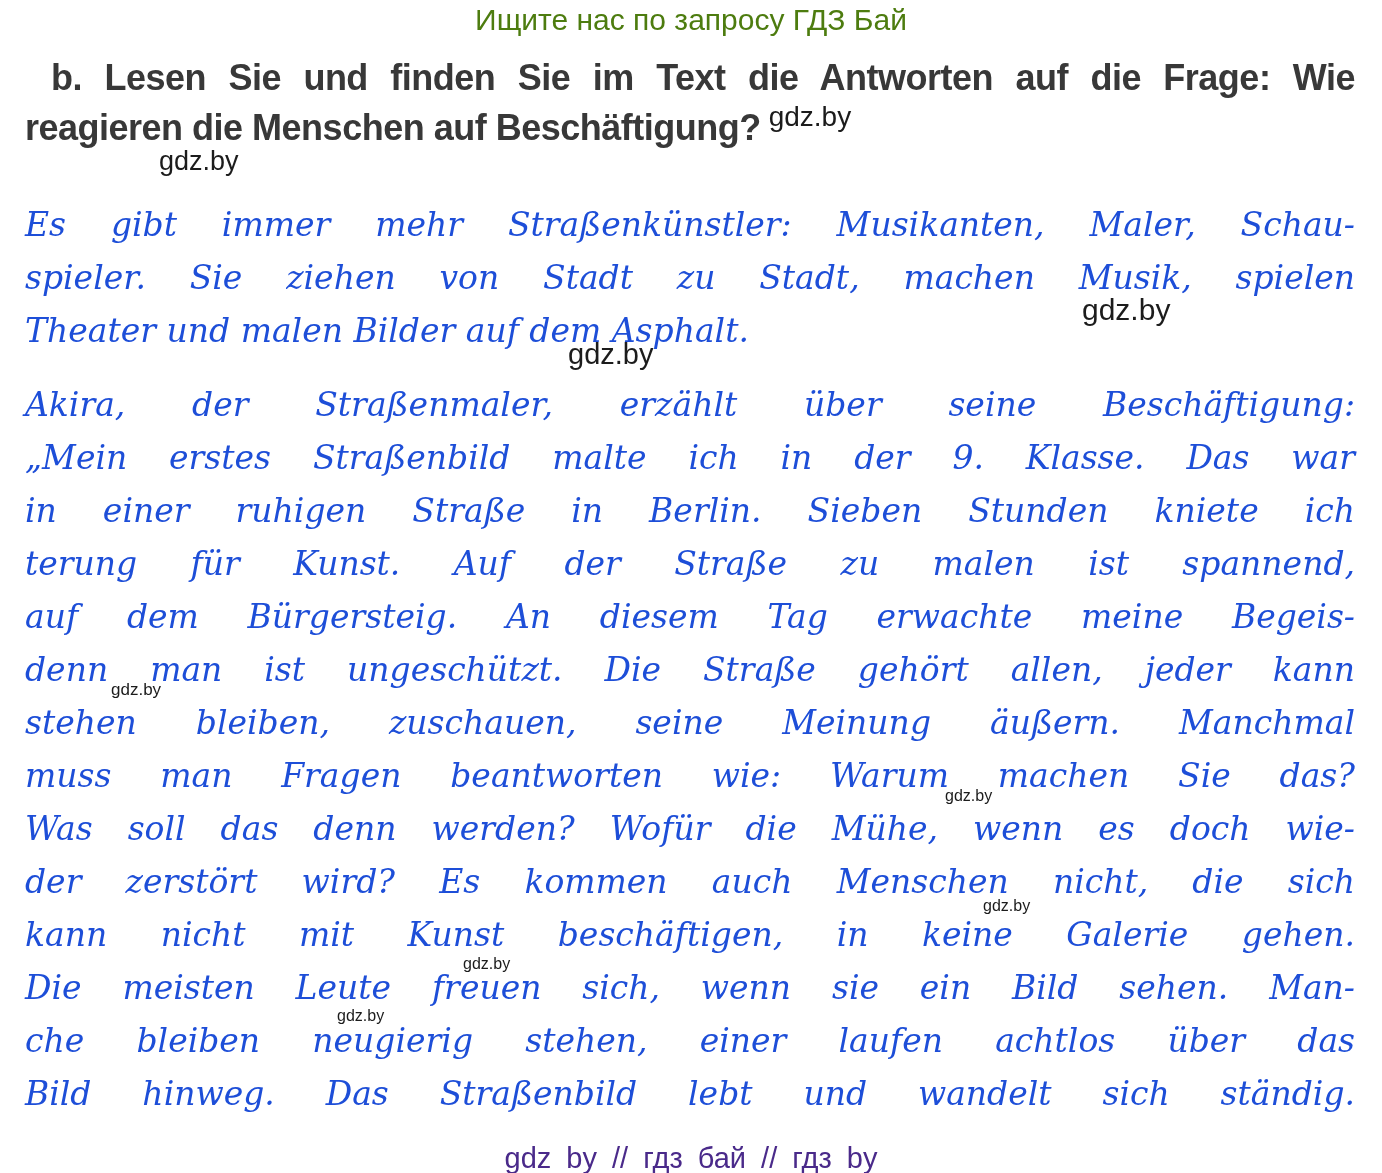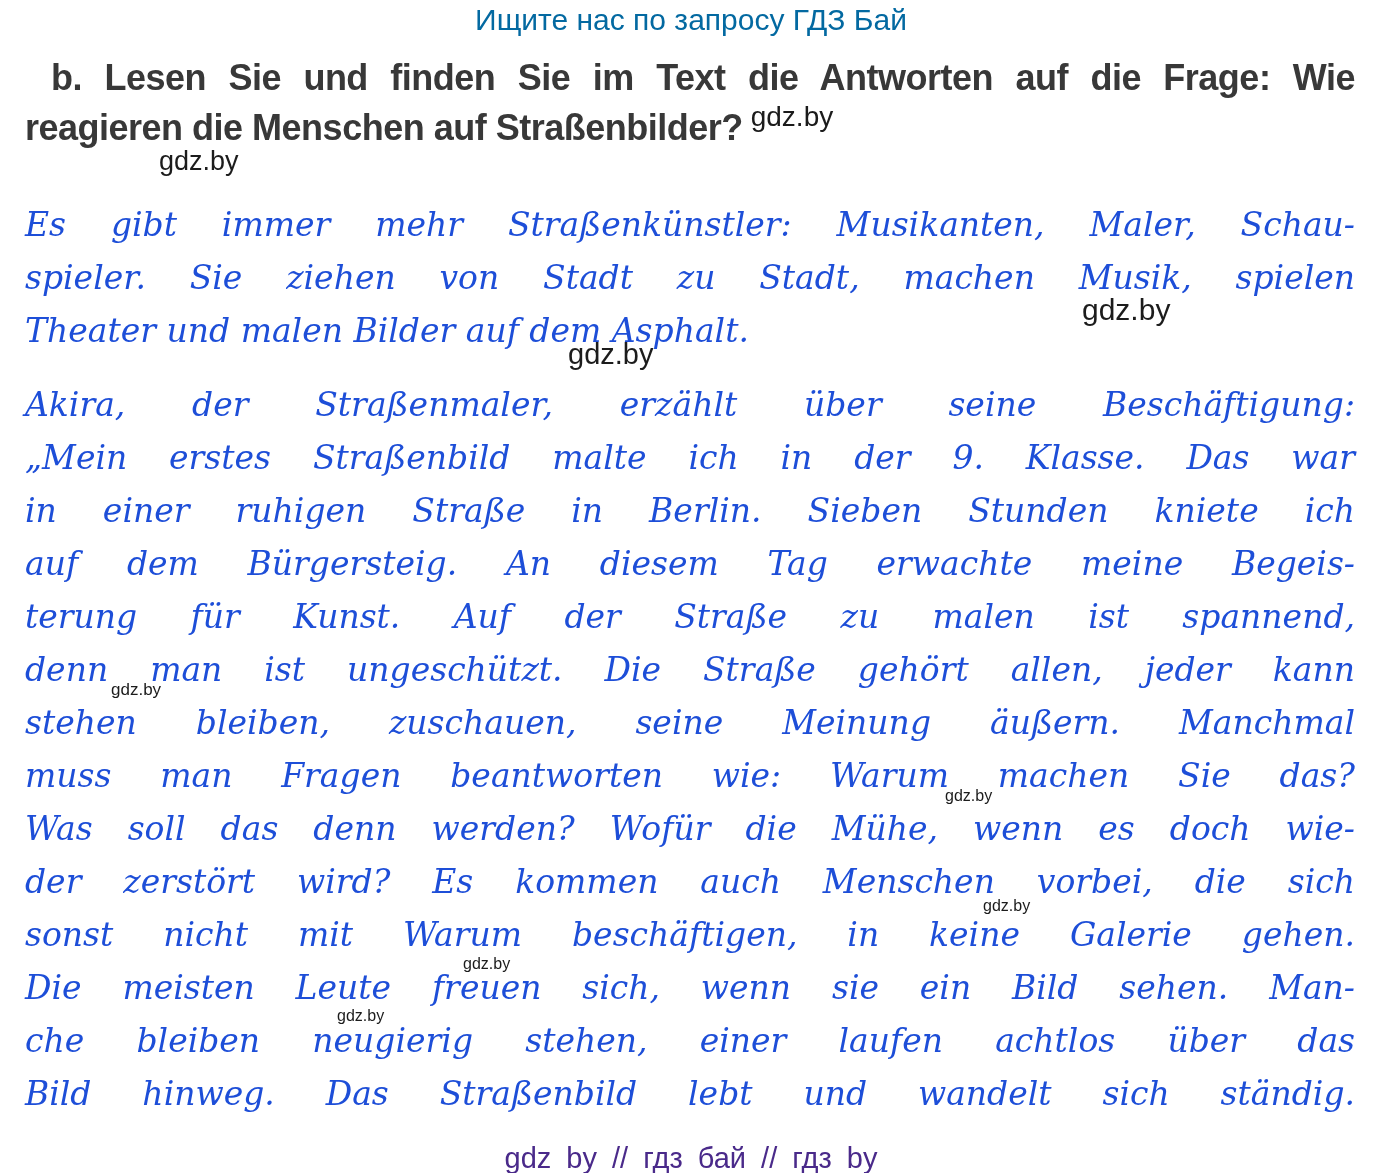--- a/index.html
+++ b/index.html
@@ -10,21 +10,21 @@
     background:#ffffff;
     overflow:hidden;
     font-family:"DejaVu Serif", serif;
   }
   .promo {
     padding-top:4px;
     text-align:center;
     font-family:"Liberation Sans", sans-serif;
     font-size:30px;
     line-height:32px;
-    color:#0369a1;
+    color:#4d7c0f;
   }
   .heading {
     margin:17px 27px 0 25px;
     font-family:"Liberation Sans", sans-serif;
     font-weight:bold;
     font-size:36px;
     line-height:50px;
     color:#383838;
     letter-spacing:-0.5px;
   }
@@ -77,41 +77,41 @@
 </style>
 </head>
 <body>
 
 <div class="page">
 
   <div class="promo">Ищите нас по запросу ГДЗ Бай</div>
 
   <div class="heading">
     <div class="hline-justify">b. Lesen Sie und finden Sie im Text die Antworten auf die Frage: Wie</div>
-    <div><span>reagieren die Menschen auf Straßenbilder?</span><span class="sup-mark">gdz.by</span></div>
+    <div><span>reagieren die Menschen auf Beschäftigung?</span><span class="sup-mark">gdz.by</span></div>
   </div>
 
   <div class="para p1">
       <div class="bodyline">Es gibt immer mehr Straßenkünstler: Musikanten, Maler, Schau-</div>
       <div class="bodyline">spieler. Sie ziehen von Stadt zu Stadt, machen Musik, spielen</div>
       <div class="bodyline lastline">Theater und malen Bilder auf dem Asphalt.</div>
     </div>
 
   <div class="para p2">
       <div class="bodyline">Akira, der Straßenmaler, erzählt über seine Beschäftigung:</div>
       <div class="bodyline">„Mein erstes Straßenbild malte ich in der 9. Klasse. Das war</div>
       <div class="bodyline">in einer ruhigen Straße in Berlin. Sieben Stunden kniete ich</div>
+      <div class="bodyline">terung für Kunst. Auf der Straße zu malen ist spannend,</div>
       <div class="bodyline">auf dem Bürgersteig. An diesem Tag erwachte meine Begeis-</div>
-      <div class="bodyline">terung für Kunst. Auf der Straße zu malen ist spannend,</div>
       <div class="bodyline">denn man ist ungeschützt. Die Straße gehört allen, jeder kann</div>
       <div class="bodyline">stehen bleiben, zuschauen, seine Meinung äußern. Manchmal</div>
       <div class="bodyline">muss man Fragen beantworten wie: Warum machen Sie das?</div>
       <div class="bodyline">Was soll das denn werden? Wofür die Mühe, wenn es doch wie-</div>
-      <div class="bodyline">der zerstört wird? Es kommen auch Menschen vorbei, die sich</div>
-      <div class="bodyline">sonst nicht mit Warum beschäftigen, in keine Galerie gehen.</div>
+      <div class="bodyline">der zerstört wird? Es kommen auch Menschen nicht, die sich</div>
+      <div class="bodyline">kann nicht mit Kunst beschäftigen, in keine Galerie gehen.</div>
       <div class="bodyline">Die meisten Leute freuen sich, wenn sie ein Bild sehen. Man-</div>
       <div class="bodyline">che bleiben neugierig stehen, einer laufen achtlos über das</div>
       <div class="bodyline">Bild hinweg. Das Straßenbild lebt und wandelt sich ständig.</div>
     </div>
 
   <span class="wm w2">gdz.by</span>
   <span class="wm w3">gdz.by</span>
   <span class="wm w4">gdz.by</span>
   <span class="wm w5">gdz.by</span>
   <span class="wm w6">gdz.by</span>

